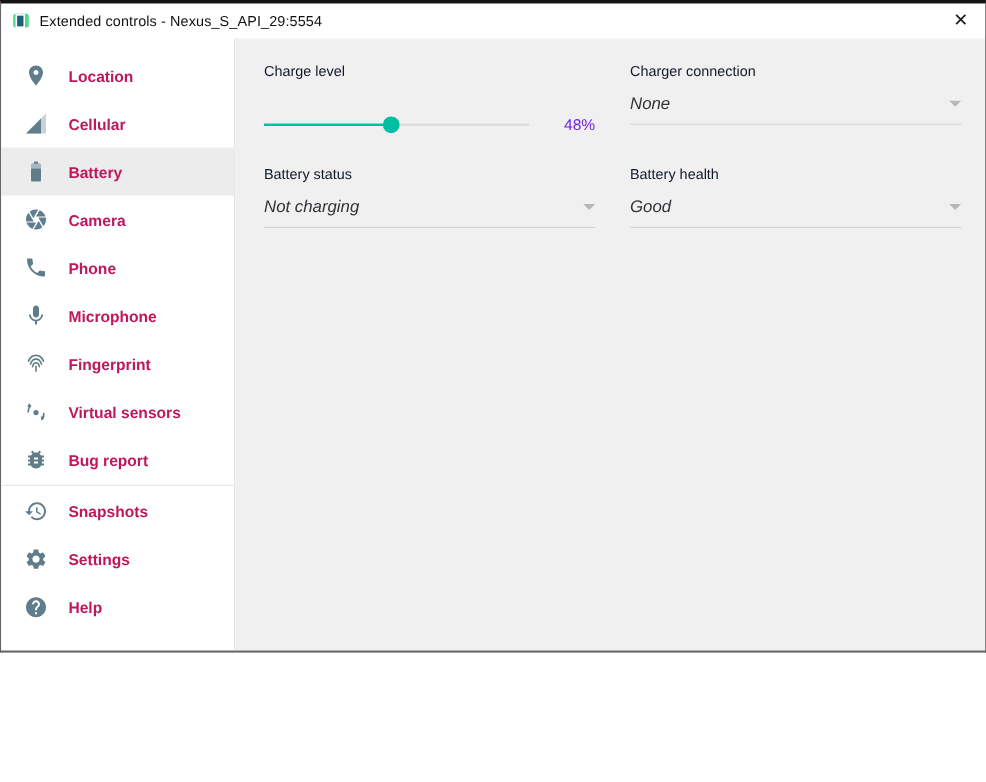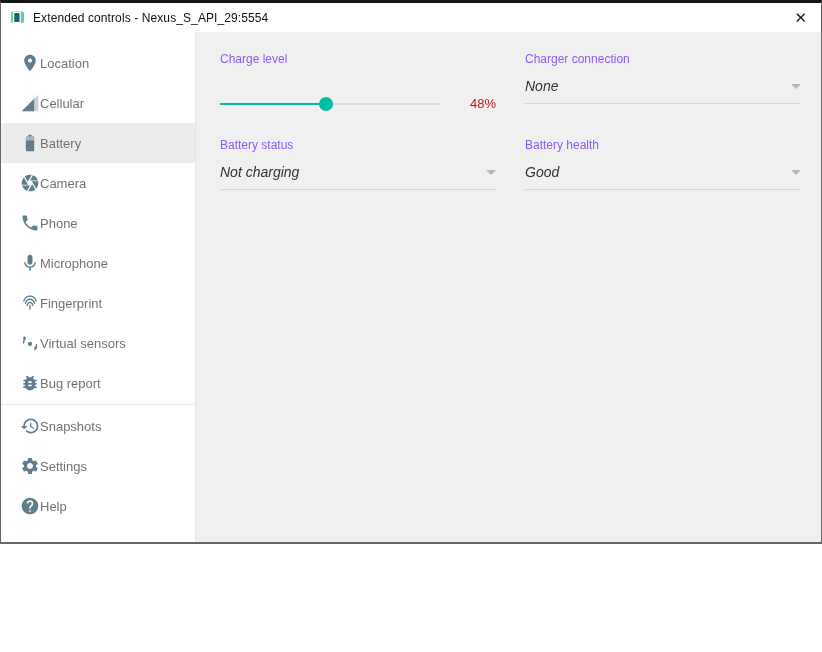--- a/index.html
+++ b/index.html
@@ -12,32 +12,32 @@
   .titlebar{height:29px;background:#fff;display:flex;align-items:center;padding:0 12px 0 9px;flex:0 0 auto;}
   .app-icon{width:15px;height:15px;flex:0 0 auto;}
   .title-text{margin-left:8px;font-size:12px;color:#121212;letter-spacing:.1px;}
   .close-btn{margin-left:auto;font-size:15px;color:#1a1a1a;line-height:1;cursor:default;padding:2px 2px;font-weight:400;}
   
   .bodyrow{flex:1;display:flex;min-height:0;}
   .sidebar{width:195px;background:#fff;border-right:1px solid #e6e6e6;flex:0 0 auto;padding-top:11px;box-sizing:border-box;}
   .nav-item{height:40px;display:flex;align-items:center;padding-left:19px;cursor:default;}
   .nav-item.active{background:#ececec;text-align:right;}
   .nav-item svg{width:20px;height:20px;color:#607d8b;flex:0 0 auto;}
-  .nav-label{font-size:13px;color:#737373;}
+  .nav-label{margin-left:17px;font-size:13px;color:#be185d;font-weight:bold;}
   .nav-divider{height:1px;background:#e8e8e8;margin:1px 0;}
   
   .main{flex:1;background:#f0f0f0;padding:20px 0 0 24px;box-sizing:border-box;}
   .grid{display:grid;grid-template-columns:276px 276px;column-gap:29px;row-gap:27px;}
-  .flabel{font-size:12px;color:#8b5cf6;}
+  .flabel{font-size:12px;color:#0f172a;}
   .slider-row{display:flex;align-items:center;margin-top:30px;}
   .slider{position:relative;width:221px;height:14px;}
   .slider .track{position:absolute;left:0;right:0;top:6px;height:2px;background:#dcdcdc;}
   .slider .fill{position:absolute;left:0;top:6px;height:2px;}
   .slider .thumb{position:absolute;top:0;width:14px;height:14px;border-radius:50%;}
-  .slider-value{margin-left:auto;font-size:13px;color:#b91c1c;}
+  .slider-value{margin-left:auto;font-size:13px;color:#6d28d9;}
   .dropdown{margin-top:12px;padding-bottom:9px;border-bottom:1px solid #d6d6d6;display:flex;align-items:center;cursor:default;}
   .dropdown .val{font-size:14px;color:#2f3337;font-style:italic;}
   .chev{margin-left:auto;width:0;height:0;border-left:5px solid transparent;border-right:5px solid transparent;border-top:5px solid #b4b8bc;}
 </style>
 </head>
 <body>
 
 <div class="window">
 
   <div class="titlebar">

